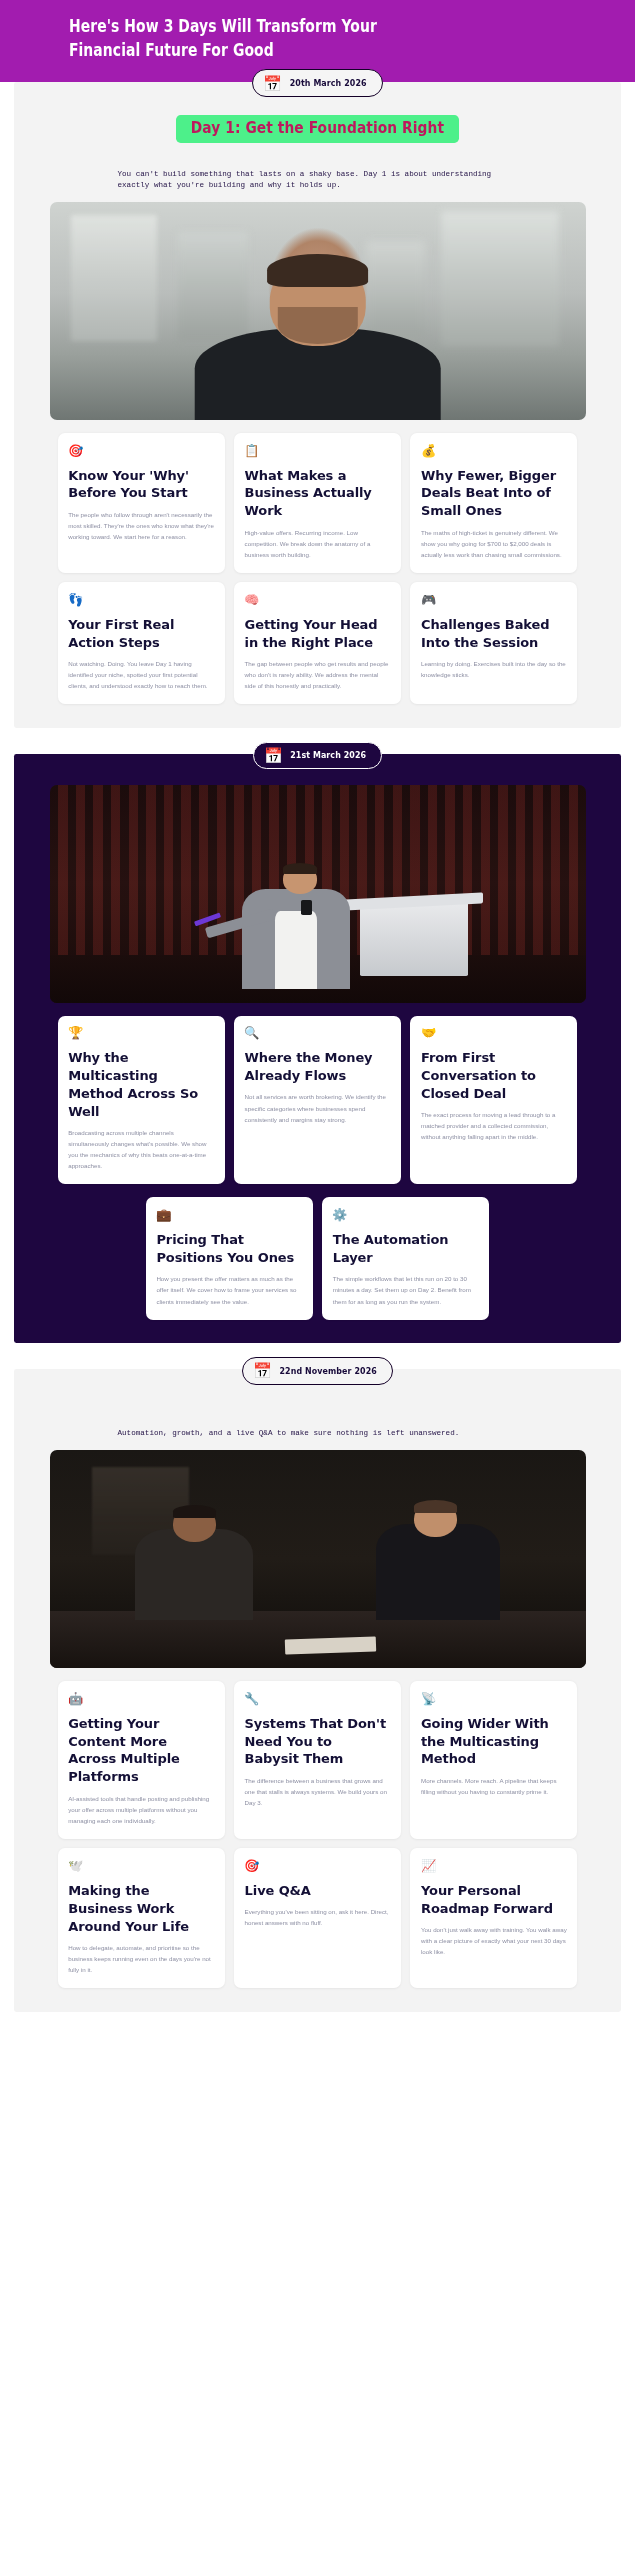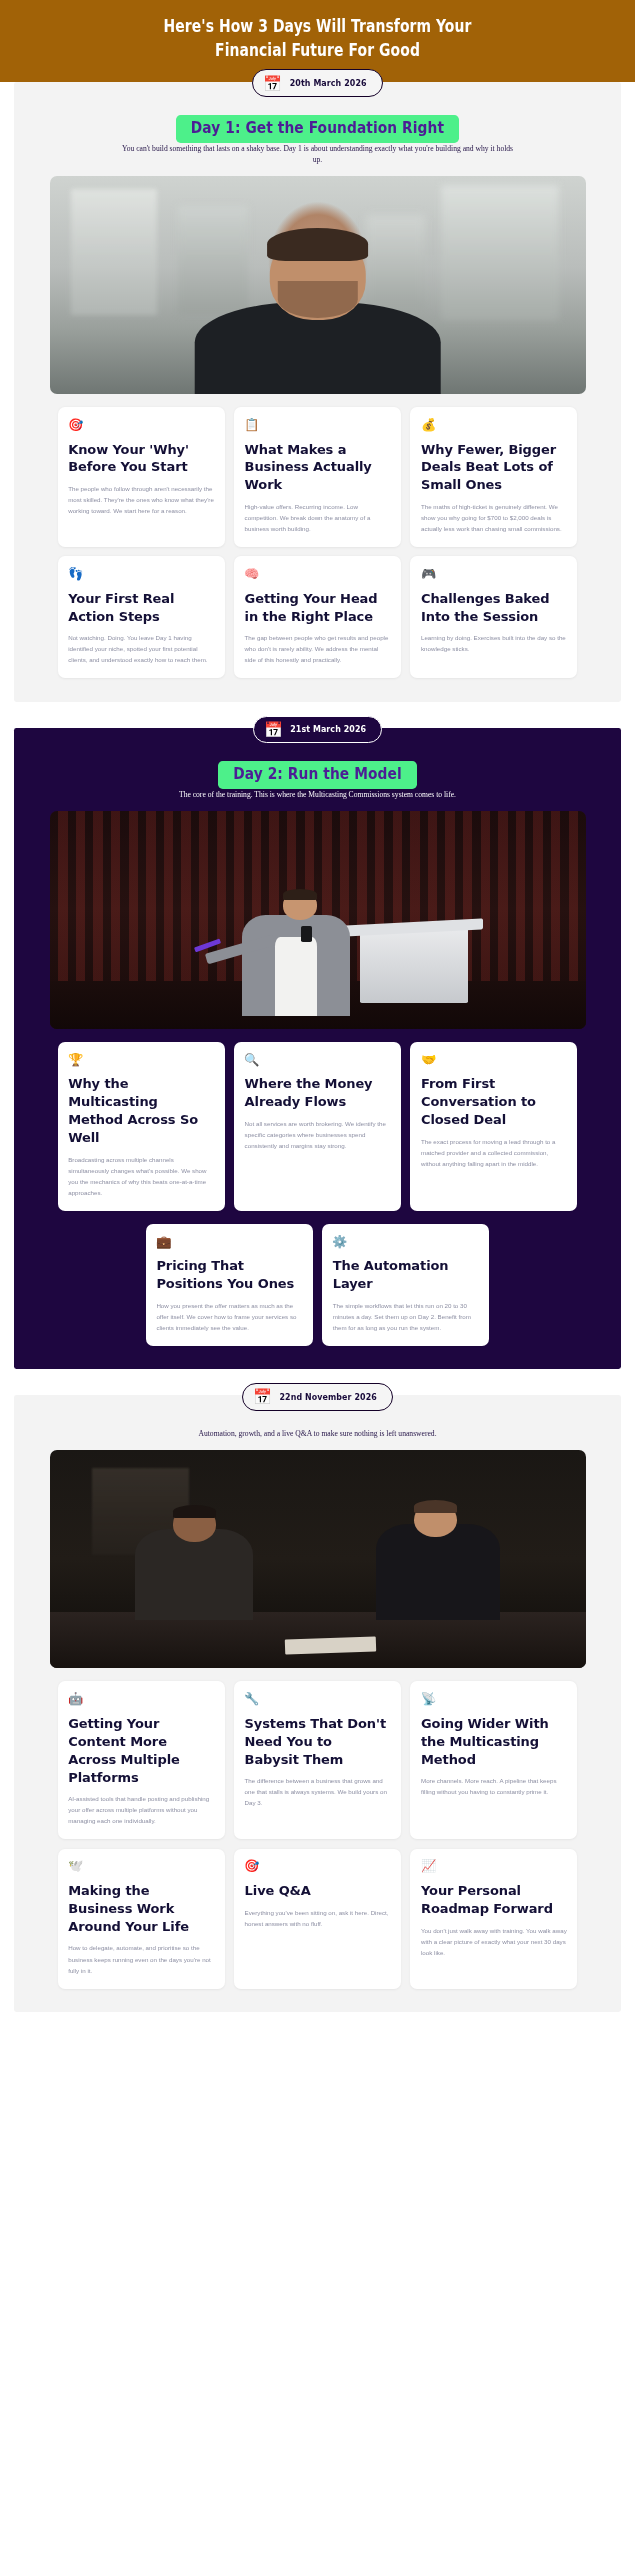--- a/index.html
+++ b/index.html
@@ -11,23 +11,23 @@
   }
 
   body {
     width: 635px;
     min-height: 2576px;
     overflow-x: hidden;
   }
 
   
   .hero {
-    background: #a16207;
+    background: #a21caf;
     padding: 15.3px 35px 20px;
-    text-align: center;
+    text-align: left;
   }
   .hero-title {
     color: #ffffff;
     font-family: "DejaVu Sans Condensed", "Liberation Sans Narrow", "Liberation Sans", sans-serif;
     font-weight: 700;
     font-size: 17.6px;
     line-height: 1.32;
     letter-spacing: 0.1px;
     transform: scaleX(0.88);
   }
@@ -82,37 +82,37 @@
     color: #180a3a;
     letter-spacing: 0.1px;
   }
   .date-pill.on-dark .date-text { color: #ffffff; }
 
   
   .day-head { text-align: center; padding-top: 13px; }
   .day-badge {
     display: inline-block;
     background: #4df08a;
-    color: #4c1d95;
+    color: #be185d;
     border-radius: 4.7px;
     padding: 5.3px 15.3px 6.5px;
     font-family: "DejaVu Sans Condensed", "Liberation Sans Narrow", "Liberation Sans", sans-serif;
     font-weight: 700;
     font-size: 15.3px;
     letter-spacing: 0.1px;
     line-height: 1.05;
   }
   .day-sub {
-    margin: 0 auto 0;
+    margin: 26px auto 0;
     max-width: 400px;
-    font-family: Liberation Serif, serif;
+    font-family: Liberation Mono, monospace;
     font-size: 7.6px;
     line-height: 1.5;
     color: #241347;
-    text-align: center;
+    text-align: left;
   }
   .band-dark .day-sub { color: #ffffff; }
 
   
   .media {
     margin: 10.6px auto 0;
     width: 100%;
     max-width: 536px;
     height: 218px;
     border-radius: 7px;
@@ -275,21 +275,21 @@
         <div class="card-title">Know Your 'Why' Before You Start</div>
         <div class="card-body">The people who follow through aren't necessarily the most skilled. They're the ones who know what they're working toward. We start here for a reason.</div>
       </div>
       <div class="card">
         <div class="card-icon">📋</div>
         <div class="card-title">What Makes a Business Actually Work</div>
         <div class="card-body">High-value offers. Recurring income. Low competition. We break down the anatomy of a business worth building.</div>
       </div>
       <div class="card">
         <div class="card-icon">💰</div>
-        <div class="card-title">Why Fewer, Bigger Deals Beat Lots of Small Ones</div>
+        <div class="card-title">Why Fewer, Bigger Deals Beat Into of Small Ones</div>
         <div class="card-body">The maths of high-ticket is genuinely different. We show you why going for $700 to $2,000 deals is actually less work than chasing small commissions.</div>
       </div>
       <div class="card">
         <div class="card-icon">👣</div>
         <div class="card-title">Your First Real Action Steps</div>
         <div class="card-body">Not watching. Doing. You leave Day 1 having identified your niche, spotted your first potential clients, and understood exactly how to reach them.</div>
       </div>
       <div class="card">
         <div class="card-icon">🧠</div>
         <div class="card-title">Getting Your Head in the Right Place</div>
@@ -306,24 +306,20 @@
 
 <section class="day-section section-light">
   <div class="band band-dark">
     <div class="pill-wrap">
       <div class="date-pill on-dark">
         <span class="cal-icon">📅</span>
         <span class="date-text">21st March 2026</span>
       </div>
     </div>
 
-    <div class="day-head">
-      <div class="day-badge">Day 2: Run the Model</div>
-      <p class="day-sub">The core of the training. This is where the Multicasting Commissions system comes to life.</p>
-    </div>
 
     <div class="media">
       <div class="media-inner photo-2">
         <div class="p2-curtain"></div>
         <div class="p2-floor"></div>
         <div class="p2-lectern"></div>
         <div class="p2-lectern-top"></div>
         <div class="p2-body"></div>
         <div class="p2-shirt"></div>
         <div class="p2-head"></div>

